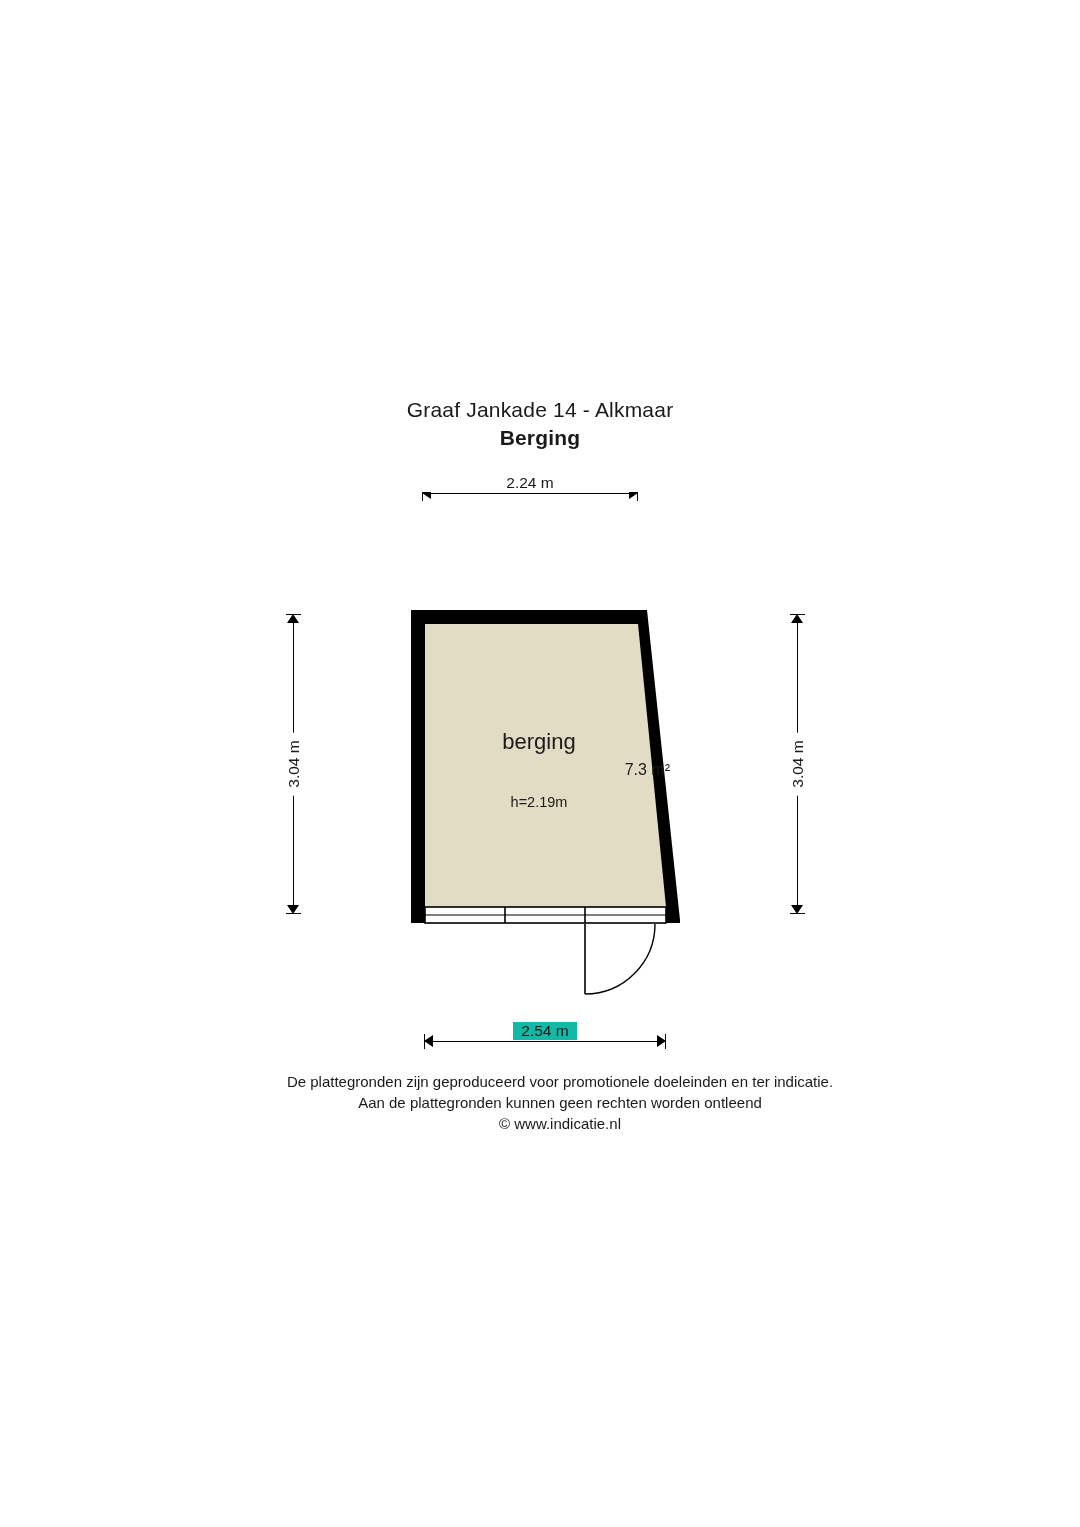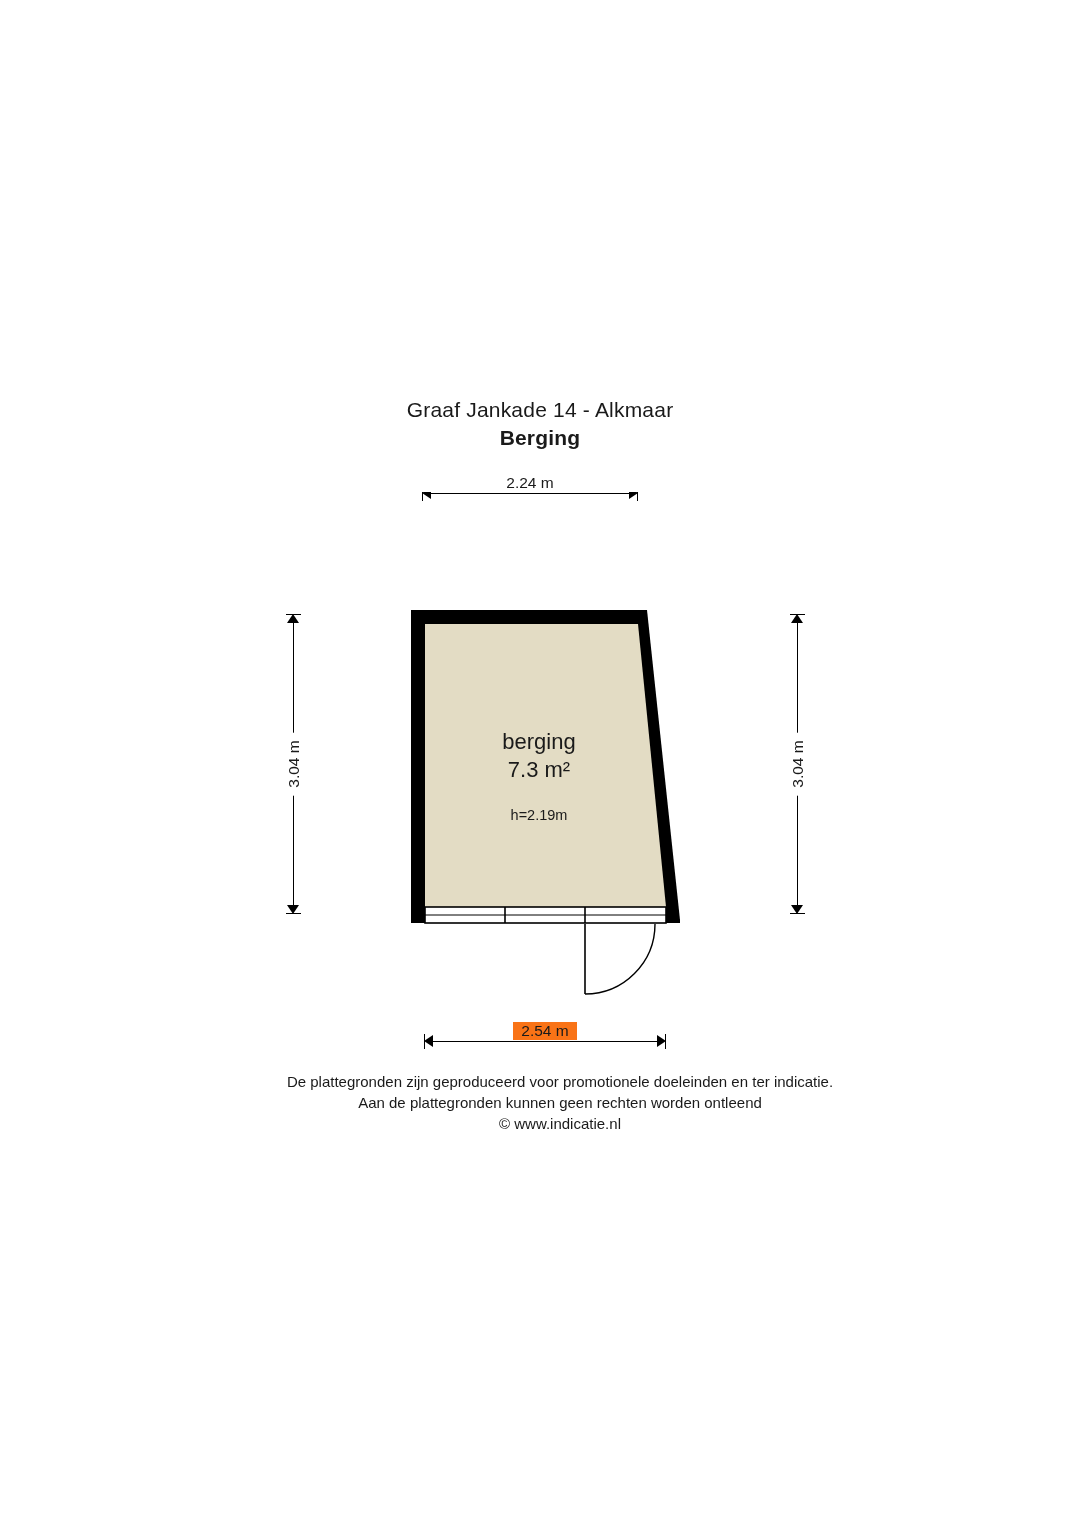--- a/index.html
+++ b/index.html
@@ -139,21 +139,21 @@
   .dim-bottom .cap-r { right: 0; }
   .dim-bottom .label {
     position: absolute;
     top: -8px;
     left: 0;
     width: 242px;
     text-align: center;
     font-size: 15.5px;
   }
   .dim-bottom .label span {
-    background: #f97316;
+    background: #14b8a6;
     padding: 0 8px;
     display: inline-block;
     text-align: right;
   }
 
   
   .dim-vert {
     position: absolute;
     width: 24px;
     height: 300px;
@@ -215,27 +215,28 @@
     top: 728px;
     width: 262px;
     text-align: center;
     pointer-events: none;
   }
   .room-name {
     font-size: 22px;
     line-height: 28px;
   }
   .room-area {
-    font-size: 22px;
+    font-size: 16px;
     line-height: 28px;
+    text-align: right;
   }
   .room-height {
     font-size: 14.5px;
     line-height: 20px;
-    margin-top: 21px;
+    margin-top: 8px;
   }
 
   
   .footer {
     position: absolute;
     top: 1071px;
     left: 0;
     width: 1080px;
     text-align: center;
     font-size: 15px;

